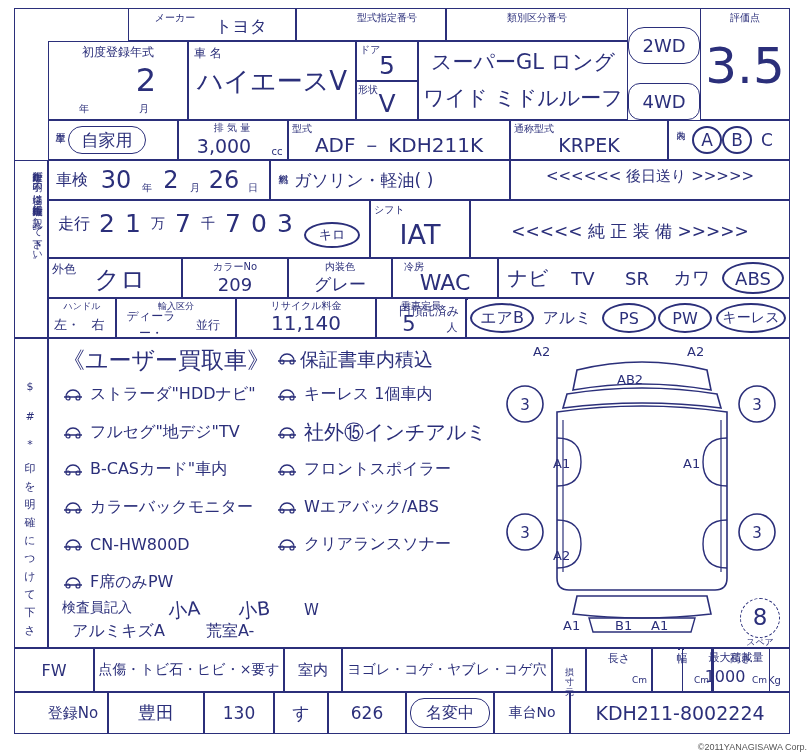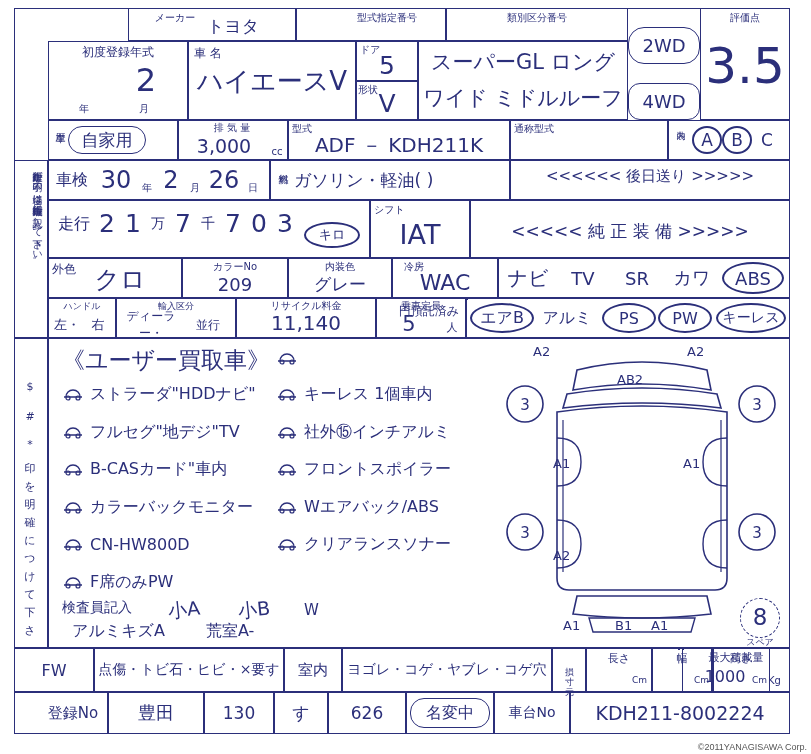--- a/index.html
+++ b/index.html
@@ -22,21 +22,21 @@
 </style>
 </head>
 <body>
 
 <div id="sheet">
 
   <div class="bx b" style="left:14px;top:8px;width:776px;height:726px;"></div>
 
   <div class="bx b" style="left:128px;top:8px;width:168px;height:33px;"></div>
   <div class="bx lbl c" style="left:140px;top:12px;width:70px;height:12px;">メーカー</div>
-  <div class="bx val c" style="left:188px;top:14px;width:90px;height:24px;font-size:17px;">トヨタ</div>
+  <div class="bx val c" style="left:196px;top:14px;width:90px;height:24px;font-size:17px;">トヨタ</div>
 
   <div class="bx b" style="left:296px;top:8px;width:150px;height:33px;"></div>
   <div class="bx lbl c" style="left:316px;top:12px;width:142px;height:12px;">型式指定番号</div>
 
   <div class="bx b" style="left:446px;top:8px;width:182px;height:33px;"></div>
   <div class="bx lbl c" style="left:450px;top:12px;width:174px;height:12px;">類別区分番号</div>
 
   <div class="bx b c mid" style="left:628px;top:27px;width:72px;height:37px;border-radius:16px;">2WD</div>
   <div class="bx b c mid" style="left:628px;top:83px;width:72px;height:37px;border-radius:12px;">4WD</div>
 
@@ -74,20 +74,21 @@
   <div class="bx lbl c" style="left:180px;top:122px;width:104px;height:12px;">排 気 量</div>
   <div class="bx c" style="left:178px;top:133px;width:92px;height:26px;font-size:19px;">3,000</div>
   <div class="bx lbl c" style="left:266px;top:146px;width:22px;height:12px;">cc</div>
 
   <div class="bx b" style="left:288px;top:120px;width:222px;height:40px;"></div>
   <div class="bx lbl l" style="left:292px;top:123px;width:40px;height:12px;">型式</div>
   <div class="bx c" style="left:288px;top:131px;width:222px;height:28px;font-size:20px;">ADF － KDH211K</div>
 
   <div class="bx b" style="left:510px;top:120px;width:158px;height:40px;"></div>
   <div class="bx lbl l" style="left:514px;top:123px;width:60px;height:12px;">通称型式</div>
+  <div class="bx c" style="left:510px;top:132px;width:158px;height:26px;font-size:19px;">KRPEK</div>
 
   <div class="bx b" style="left:668px;top:120px;width:122px;height:40px;"></div>
   <div class="bx lbl" style="left:671px;top:124px;width:14px;height:32px;writing-mode:vertical-rl;text-orientation:upright;font-size:9px;line-height:1;">内装</div>
   <div class="bx c ell" style="left:692px;top:126px;width:30px;height:28px;font-size:17px;">A</div>
   <div class="bx c ell" style="left:722px;top:126px;width:30px;height:28px;font-size:17px;">B</div>
   <div class="bx c" style="left:752px;top:126px;width:30px;height:28px;font-size:17px;">C</div>
 
   <div class="bx b" style="left:48px;top:160px;width:222px;height:40px;"></div>
   <div class="bx c" style="left:52px;top:166px;width:40px;height:28px;font-size:16px;">車検</div>
   <div class="bx c" style="left:92px;top:164px;width:48px;height:32px;font-size:24px;">30</div>
@@ -190,20 +191,21 @@
   <div class="bx c xs" style="left:16px;top:532px;width:28px;height:16px;">に</div>
   <div class="bx c xs" style="left:16px;top:550px;width:28px;height:16px;">つ</div>
   <div class="bx c xs" style="left:16px;top:568px;width:28px;height:16px;">け</div>
   <div class="bx c xs" style="left:16px;top:586px;width:28px;height:16px;">て</div>
   <div class="bx c xs" style="left:16px;top:604px;width:28px;height:16px;">下</div>
   <div class="bx c xs" style="left:16px;top:622px;width:28px;height:16px;">さ</div>
 
   <div class="bx b" style="left:48px;top:338px;width:742px;height:310px;"></div>
 
   <div class="bx l" style="left:62px;top:344px;width:240px;height:32px;font-size:23px;">《ユーザー買取車》</div>
+  <div class="bx l" style="left:300px;top:346px;width:240px;height:28px;font-size:19px;">保証書車内積込</div>
   <svg class="bx" style="left:276px;top:350px;width:22px;height:16px;" viewBox="0 0 22 16">
       <path d="M2 11h18M4 11c0-4 3-7 7-7s7 3 7 7" fill="none" stroke="#2b2f7a" stroke-width="1.4"></path>
       <circle cx="6" cy="12" r="2" fill="none" stroke="#2b2f7a" stroke-width="1.2"></circle>
       <circle cx="16" cy="12" r="2" fill="none" stroke="#2b2f7a" stroke-width="1.2"></circle>
     </svg>
 
   <svg class="bx" style="left:62px;top:386px;width:22px;height:16px;" viewBox="0 0 22 16">
       <path d="M2 11h18M4 11c0-4 3-7 7-7s7 3 7 7" fill="none" stroke="#2b2f7a" stroke-width="1.4"></path>
       <circle cx="6" cy="12" r="2" fill="none" stroke="#2b2f7a" stroke-width="1.2"></circle>
       <circle cx="16" cy="12" r="2" fill="none" stroke="#2b2f7a" stroke-width="1.2"></circle>
@@ -250,21 +252,21 @@
       <circle cx="6" cy="12" r="2" fill="none" stroke="#2b2f7a" stroke-width="1.2"></circle>
       <circle cx="16" cy="12" r="2" fill="none" stroke="#2b2f7a" stroke-width="1.2"></circle>
     </svg>
   <div class="bx l" style="left:304px;top:382px;width:220px;height:24px;font-size:16px;">キーレス 1個車内</div>
 
   <svg class="bx" style="left:276px;top:424px;width:22px;height:16px;" viewBox="0 0 22 16">
       <path d="M2 11h18M4 11c0-4 3-7 7-7s7 3 7 7" fill="none" stroke="#2b2f7a" stroke-width="1.4"></path>
       <circle cx="6" cy="12" r="2" fill="none" stroke="#2b2f7a" stroke-width="1.2"></circle>
       <circle cx="16" cy="12" r="2" fill="none" stroke="#2b2f7a" stroke-width="1.2"></circle>
     </svg>
-  <div class="bx l" style="left:304px;top:420px;width:230px;height:24px;font-size:16px;">社外⑮インチアルミ</div>
+  <div class="bx l" style="left:304px;top:420px;width:230px;height:24px;font-size:20px;">社外⑮インチアルミ</div>
 
   <svg class="bx" style="left:276px;top:461px;width:22px;height:16px;" viewBox="0 0 22 16">
       <path d="M2 11h18M4 11c0-4 3-7 7-7s7 3 7 7" fill="none" stroke="#2b2f7a" stroke-width="1.4"></path>
       <circle cx="6" cy="12" r="2" fill="none" stroke="#2b2f7a" stroke-width="1.2"></circle>
       <circle cx="16" cy="12" r="2" fill="none" stroke="#2b2f7a" stroke-width="1.2"></circle>
     </svg>
   <div class="bx l" style="left:304px;top:457px;width:220px;height:24px;font-size:16px;">フロントスポイラー</div>
 
   <svg class="bx" style="left:276px;top:499px;width:22px;height:16px;" viewBox="0 0 22 16">
       <path d="M2 11h18M4 11c0-4 3-7 7-7s7 3 7 7" fill="none" stroke="#2b2f7a" stroke-width="1.4"></path>

